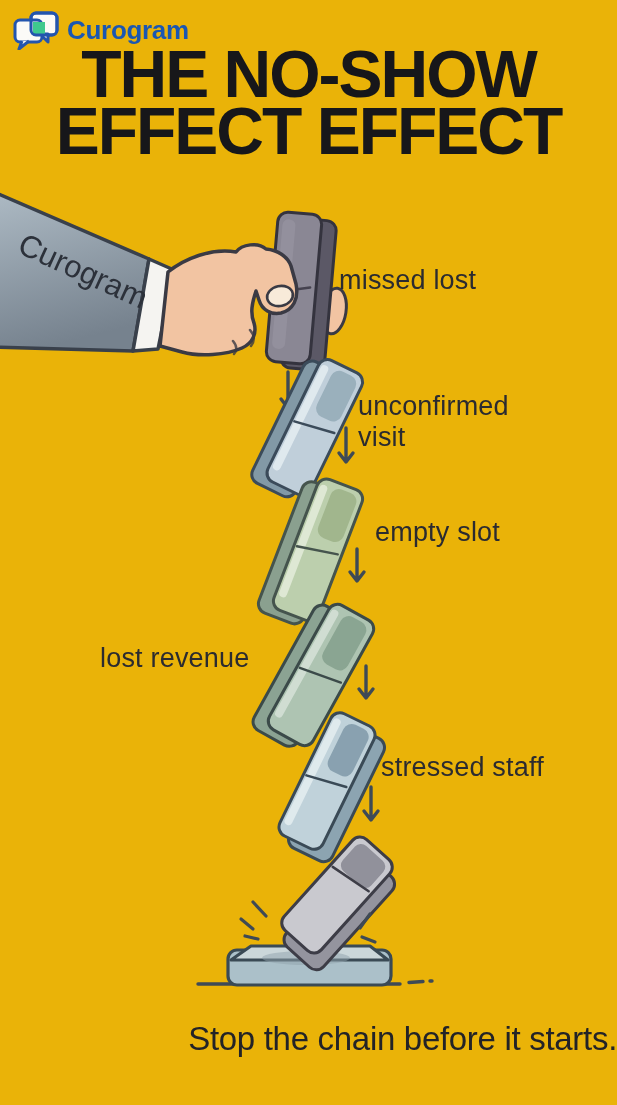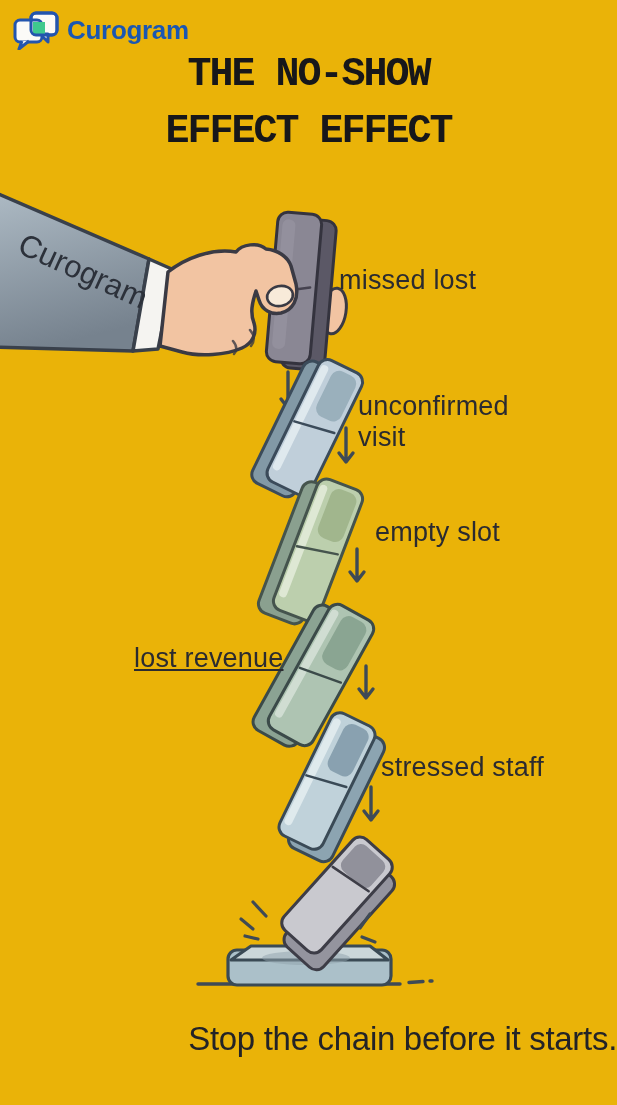--- a/index.html
+++ b/index.html
@@ -6,32 +6,32 @@
   .page{
     position:relative; width:617px; height:1105px; overflow:hidden;
     background:#eab308;
     font-family:"Liberation Sans", sans-serif;
   }
   .logo{position:absolute; top:10px; left:12px; display:flex; align-items:center; gap:7px;}
   .logo svg{display:block;}
   .logo-text{font-weight:bold; font-size:26px; color:#1a57b2; letter-spacing:-0.3px;}
   .title{
     position:absolute; top:46px; left:0; right:0; text-align:center;
-    font-family:Liberation Mono, monospace; font-weight:bold;
-    font-size:40px; line-height:57px; letter-spacing:-2px; color:#17171a;
+    font-family:Liberation Sans, sans-serif; font-weight:bold;
+    font-size:66px; line-height:57px; letter-spacing:-2px; color:#17171a;
   }
   .illustration{position:absolute; top:0; left:0;}
   .lbl{
     position:absolute; font-size:27px; line-height:31px; color:#2b2b30;
     letter-spacing:0.2px; white-space:pre-line;
   }
   .lbl-missed{left:339px; top:265px;}
   .lbl-unconfirmed{left:358px; top:391px; width:180px;}
   .lbl-empty{left:375px; top:517px;}
-  .lbl-lost{left:134px; top:643px;text-decoration:underline;}
+  .lbl-lost{left:100px; top:643px;}
   .lbl-stressed{left:381px; top:752px;}
   .lbl-unhappy{left:410px; top:873px; width:135px;}
   .caption{
     position:absolute; top:1020px; left:0; right:0; text-align:right;
     font-size:33px; color:#232327; letter-spacing:-0.3px;
   }
 </style>
 </head>
 <body>
 

